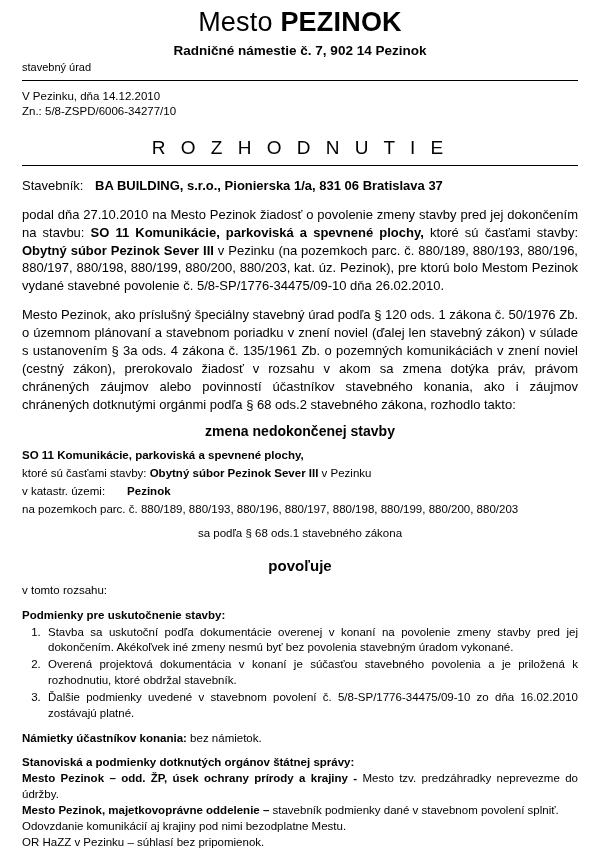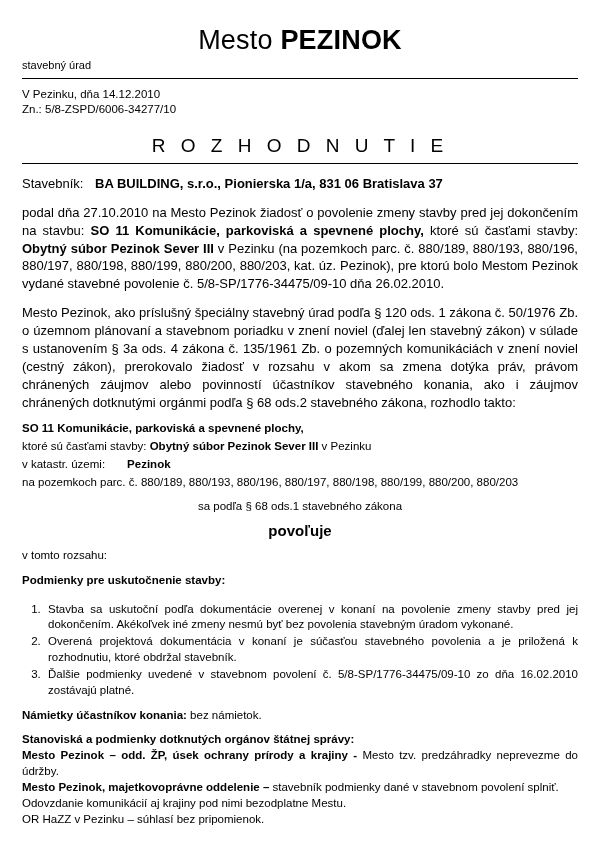--- a/index.html
+++ b/index.html
@@ -11,21 +11,21 @@
     width: 600px;
     height: 850px;
     font-family: "Liberation Sans", sans-serif;
     color: #000000;
     overflow: hidden;
   }
   .page {
     width: 600px;
     height: 850px;
     box-sizing: border-box;
-    padding: 22px 22px 0 22px;
+    padding: 4px 22px 0 22px;
     position: relative;
   }
   .org-title {
     text-align: center;
     font-size: 27px;
     font-weight: 400;
     letter-spacing: 0.2px;
     line-height: 1.1;
     margin-top: 4px;
   }
@@ -77,48 +77,49 @@
   .section-head-center {
     text-align: center;
     font-weight: bold;
     font-size: 14px;
     margin-top: 9px;
   }
   .subhead-center {
     text-align: center;
     font-weight: bold;
     font-size: 15px;
-    margin-top: 8px;
+    margin-top: 16px;
     margin-bottom: 2px;
   }
   .block {
     font-size: 11.5px;
     line-height: 1.4;
     margin-top: 8px;
   }
   .tight { margin-top: 2px; }
   ol.conds {
-    margin: 14px 0 0 0;
+    margin: 2px 0 0 0;
     padding-left: 22px;
     font-size: 11.5px;
     line-height: 1.38;
   }
   ol.conds li {
     text-align: justify;
     margin-bottom: 1px;
     padding-left: 4px;
   }
   .just { text-align: justify; }
 </style>
 </head>
 <body>
 
 <div class="page">
 
   <div class="org-title"><span>Mesto </span><span class="bold">PEZINOK</span></div>
+  <div class="org-address">Radničné námestie č. 7, 902 14 Pezinok</div>
   <div class="org-dept">stavebný úrad</div>
   <hr class="rule">
 
   <div class="meta">
     <div>V Pezinku, dňa 14.12.2010</div>
     <div>Zn.: 5/8-ZSPD/6006-34277/10</div>
   </div>
 
   <div class="doc-title">R O Z H O D N U T I E</div>
   <hr class="rule2">
@@ -127,20 +128,21 @@
     <span>Stavebník:</span>
     <span class="b" style="padding-left:8px">BA BUILDING, s.r.o., Pionierska 1/a, 831 06 Bratislava 37</span>
   </div>
 
   <div class="body-text">
     <span>podal dňa 27.10.2010 na Mesto Pezinok žiadosť o povolenie zmeny stavby pred jej dokončením na stavbu: </span><span class="b">SO 11  Komunikácie, parkoviská a spevnené plochy, </span><span>ktoré sú časťami stavby: </span><span class="b">Obytný súbor Pezinok Sever III </span><span>v Pezinku (na pozemkoch parc. č. 880/189, 880/193, 880/196, 880/197, 880/198, 880/199, 880/200, 880/203, kat. úz. Pezinok), pre ktorú bolo Mestom Pezinok vydané stavebné povolenie č. 5/8-SP/1776-34475/09-10 dňa 26.02.2010.</span>
   </div>
 
   <div class="body-text">Mesto Pezinok, ako  príslušný špeciálny stavebný úrad podľa § 120 ods. 1 zákona č. 50/1976 Zb. o územnom plánovaní a stavebnom poriadku v znení noviel (ďalej len stavebný zákon)  v súlade s ustanovením § 3a ods. 4 zákona č. 135/1961 Zb. o pozemných komunikáciách v znení noviel (cestný zákon), prerokovalo žiadosť v rozsahu v akom sa zmena dotýka práv, právom chránených záujmov  alebo povinností účastníkov stavebného konania, ako i záujmov chránených dotknutými orgánmi podľa § 68 ods.2 stavebného zákona, rozhodlo takto:</div>
 
+  <div class="section-head-center">zmena nedokončenej stavby</div>
 
   <div class="block">
     <div class="b">SO 11  Komunikácie, parkoviská a spevnené plochy,</div>
     <div class="tight"><span>ktoré sú časťami stavby: </span><span class="b">Obytný súbor Pezinok Sever III </span><span>v Pezinku</span></div>
     <div class="tight"><span>v katastr. územi:</span><span class="b" style="padding-left:22px">Pezinok</span></div>
     <div class="tight">na pozemkoch parc. č. 880/189, 880/193, 880/196, 880/197, 880/198, 880/199, 880/200, 880/203</div>
   </div>
 
   <div class="block center">sa podľa § 68 ods.1  stavebného zákona</div>
 

